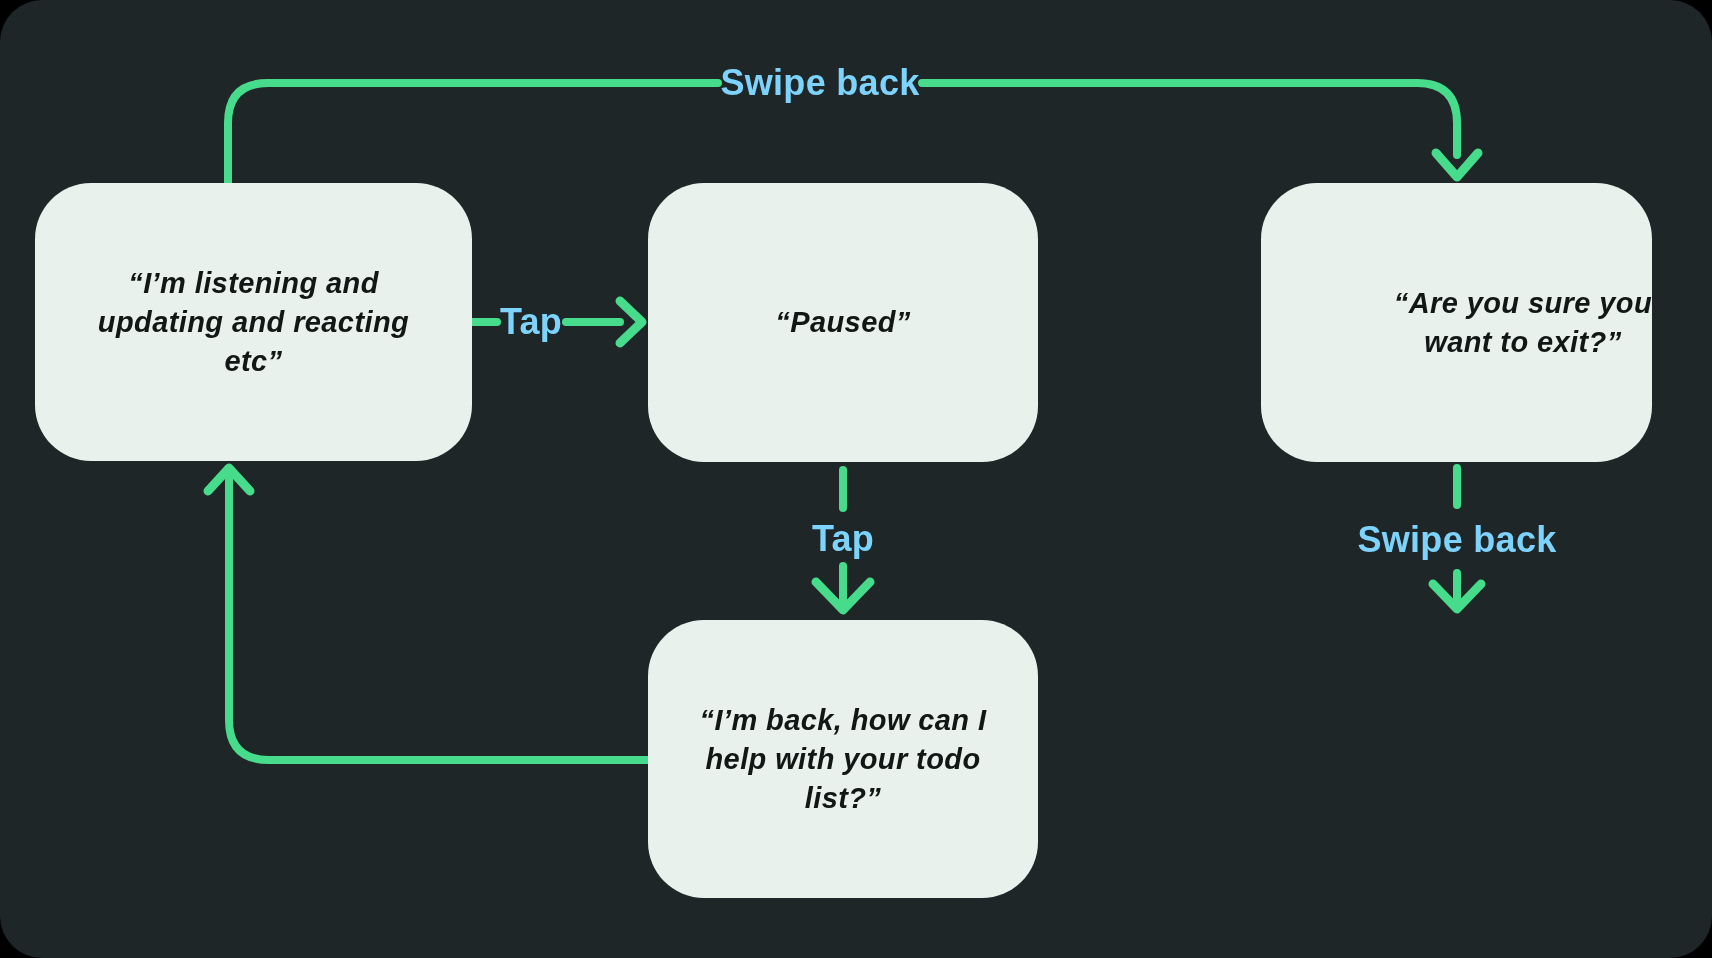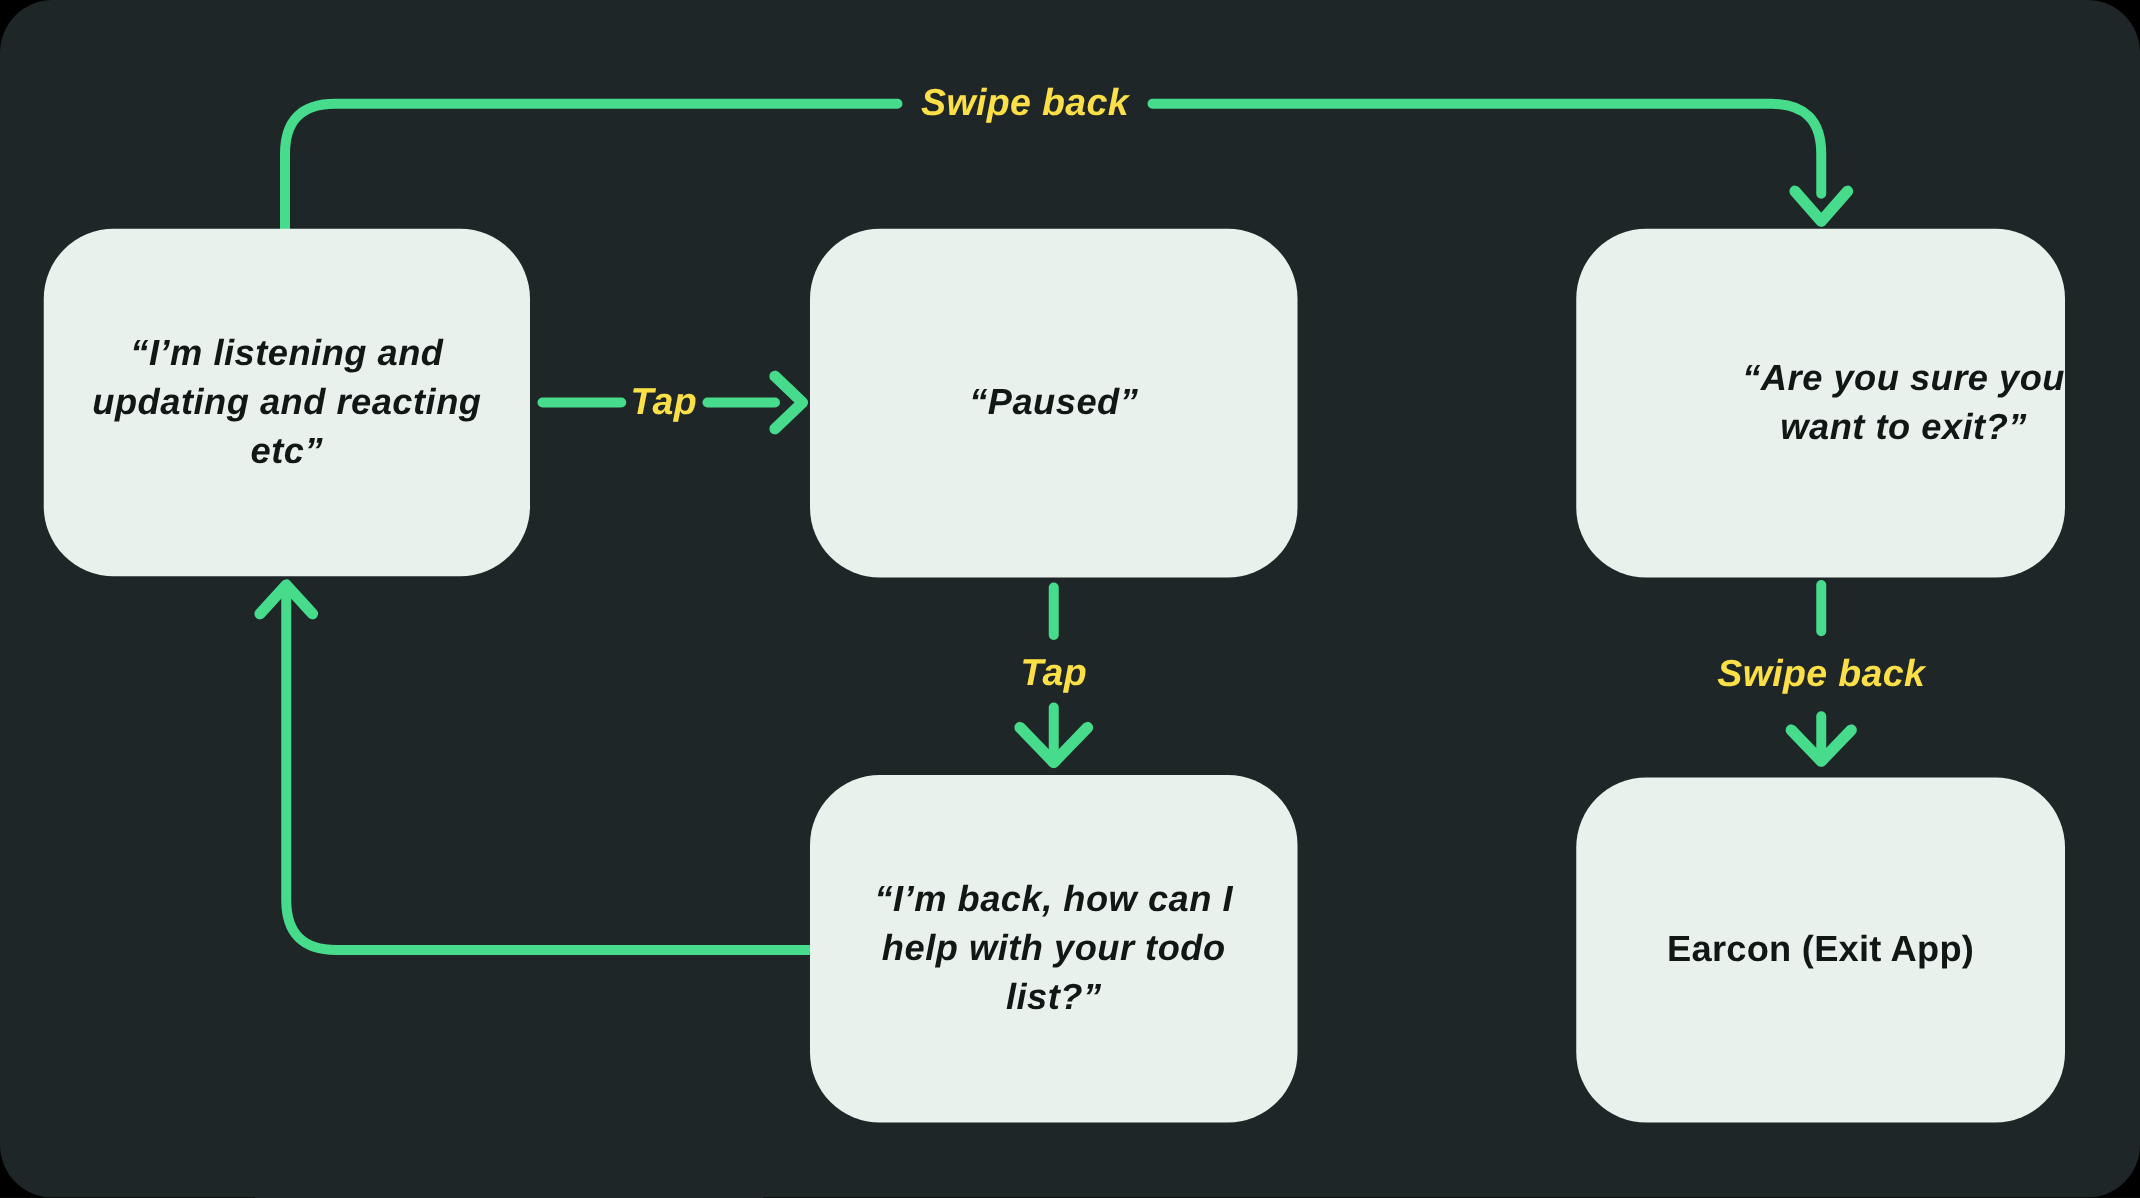--- a/index.html
+++ b/index.html
@@ -37,34 +37,33 @@
   .node-text {
     font-weight: bold;
     font-style: italic;
     font-size: 29px;
     line-height: 39px;
     letter-spacing: 0.4px;
     color: #101715;
     white-space: pre-line;
   }
   .node.plain .node-text { font-style: normal; letter-spacing: 0.2px; }
-  .node-listening { left: 35px;  top: 183px; width: 389px; height: 278px; }
+  .node-listening { left: 35px;  top: 183px; width: 437px; height: 278px; }
   .node-paused    { left: 648px; top: 183px; width: 390px; height: 279px; justify-content: center; }
   .node-exit      { left: 1261px;top: 183px; width: 391px; height: 279px; justify-content: flex-end; }
   .node-back      { left: 648px; top: 620px; width: 390px; height: 278px; justify-content: center; }
   .node-earcon    { left: 1261px;top: 622px; width: 391px; height: 276px; }
   .edge-label {
     position: absolute;
     transform: translate(-50%, -50%);
-    color: #fde047;
+    color: #7dd3fc;
     font-weight: bold;
-    font-size: 30px;
+    font-size: 36px;
     letter-spacing: 0.3px;
     white-space: nowrap;
-    font-style: italic;
   }
   .label-swipe-top    { left: 820px;  top: 83px;  }
   .label-tap-h        { left: 531px;  top: 322px; }
   .label-tap-v        { left: 843px;  top: 539px; }
   .label-swipe-right  { left: 1457px; top: 540px; }
 </style>
 </head>
 <body>
 
 <div class="screen">
@@ -105,22 +104,19 @@
     <div class="node-text">“Are you sure you
 want to exit?”</div>
   </div>
 
   <div class="node node-back">
     <div class="node-text">“I’m back, how can I
 help with your todo
 list?”</div>
   </div>
 
-  <div class="node node-earcon plain">
-    <div class="node-text">Earcon (Exit App)</div>
-  </div>
 
   <div class="edge-label label-swipe-top">Swipe back</div>
   <div class="edge-label label-tap-h">Tap</div>
   <div class="edge-label label-tap-v">Tap</div>
   <div class="edge-label label-swipe-right">Swipe back</div>
 
 </div>
 
 </body></html>

